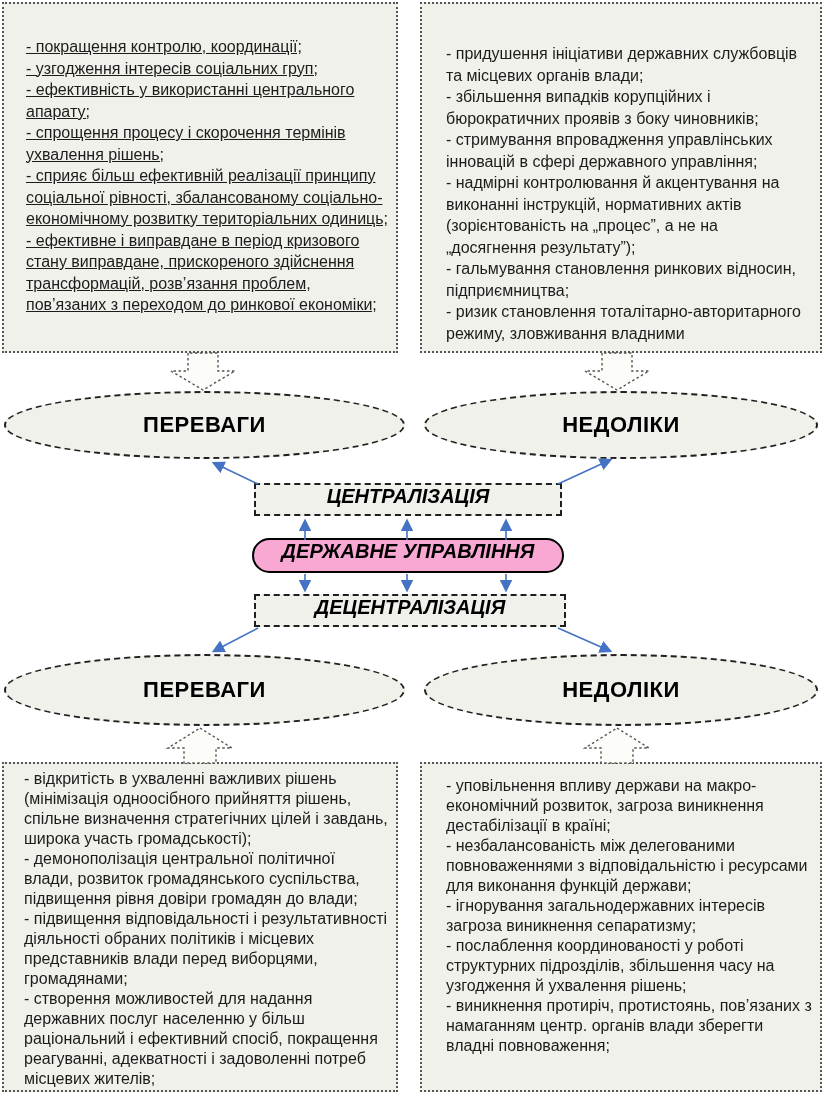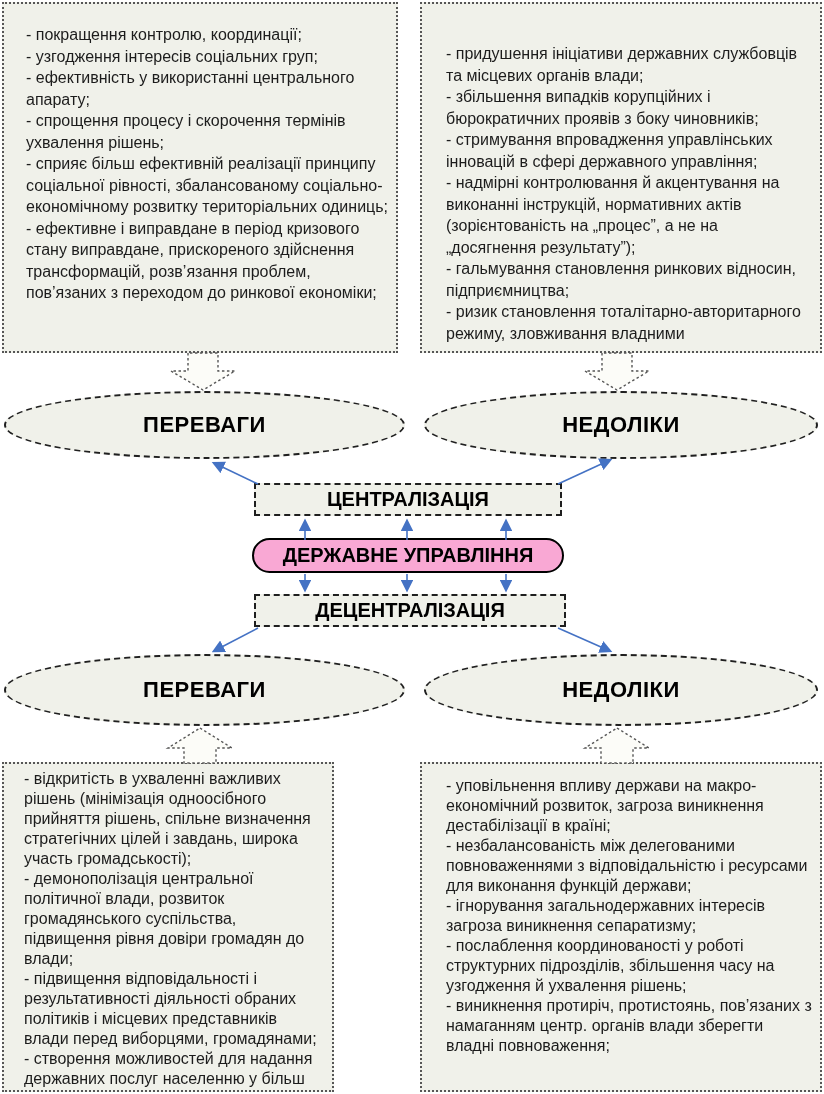--- a/index.html
+++ b/index.html
@@ -11,42 +11,42 @@
   }
   
   .tbox {
     position:absolute; box-sizing:border-box;
     background:#f0f1ea; border:2px dotted #565656;
     font-size:16px; color:#1c1c1c; overflow:hidden;
   }
   .tbox .item { margin:0; }
   .tbox-top    { line-height:21.5px; }
   .tbox-bottom { line-height:20px; }
-  #box-cent-adv    { left:2px;   top:2px;   width:396px; height:351px; padding:20px 8px 0 22px; }
+  #box-cent-adv    { left:2px;   top:2px;   width:396px; height:351px; padding:32px 8px 0 22px;text-decoration:underline; }
   #box-cent-dis    { left:420px; top:2px;   width:402px; height:351px; padding:39px 8px 0 24px; }
-  #box-decent-adv  { left:2px;   top:762px; width:332px; height:330px; padding:5px 8px 0 20px; }
+  #box-decent-adv  { left:2px;   top:762px; width:396px; height:330px; padding:5px 8px 0 20px; }
   #box-decent-dis  { left:420px; top:762px; width:402px; height:330px; padding:12px 8px 0 24px; }
 
   
   .ellipse {
     position:absolute; box-sizing:border-box;
     background:#f0f1ea; border:2px dashed #1f1f1f; border-radius:50%;
     display:flex; align-items:center; justify-content:center;
     font-weight:bold; font-size:22px; letter-spacing:0.5px; color:#000;
   }
   #el-cent-adv   { left:4px;   top:391px; width:401px; height:68px; }
   #el-cent-dis   { left:424px; top:391px; width:394px; height:68px; }
   #el-decent-adv { left:4px;   top:654px; width:401px; height:72px; }
   #el-decent-dis { left:424px; top:654px; width:394px; height:72px; }
 
   
   .cnode {
     position:absolute; box-sizing:border-box;
-    display:flex; align-items:center; justify-content:center;
-    font-weight:bold; font-size:20px; color:#000;
+    display:flex; justify-content:center;
+    font-weight:bold; font-size:20px; color:#000;font-style:italic;
   }
   #node-centralization   { left:254px; top:483px; width:308px; height:33px; background:#f0f1ea; border:2px dashed #1f1f1f; }
   #node-decentralization { left:254px; top:594px; width:312px; height:33px; background:#f0f1ea; border:2px dashed #1f1f1f; }
   #node-center {
     left:252px; top:538px; width:312px; height:35px;
     background:#f9a8d4; border:2.5px solid #000; border-radius:18px;
   }
 
   .connectors { position:absolute; left:0; top:0; pointer-events:none; }
 </style>

